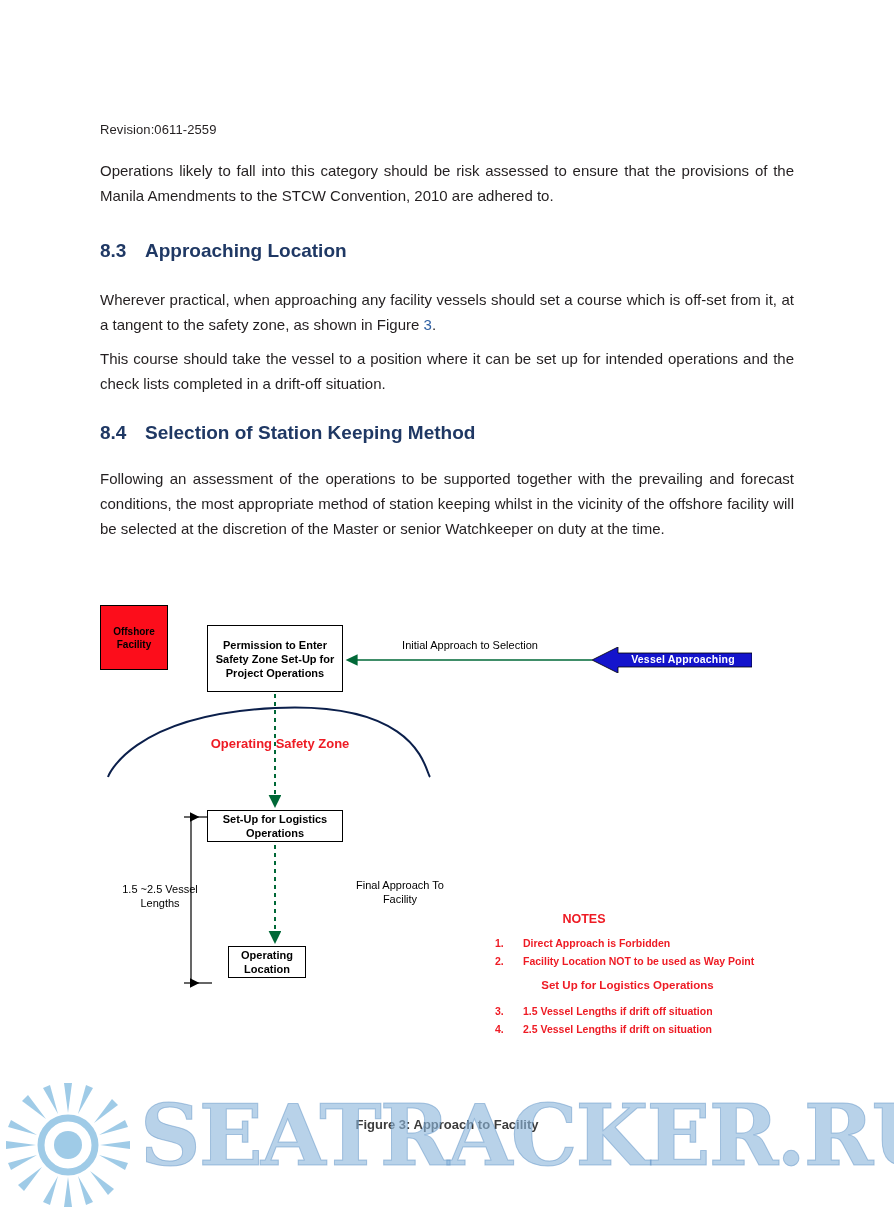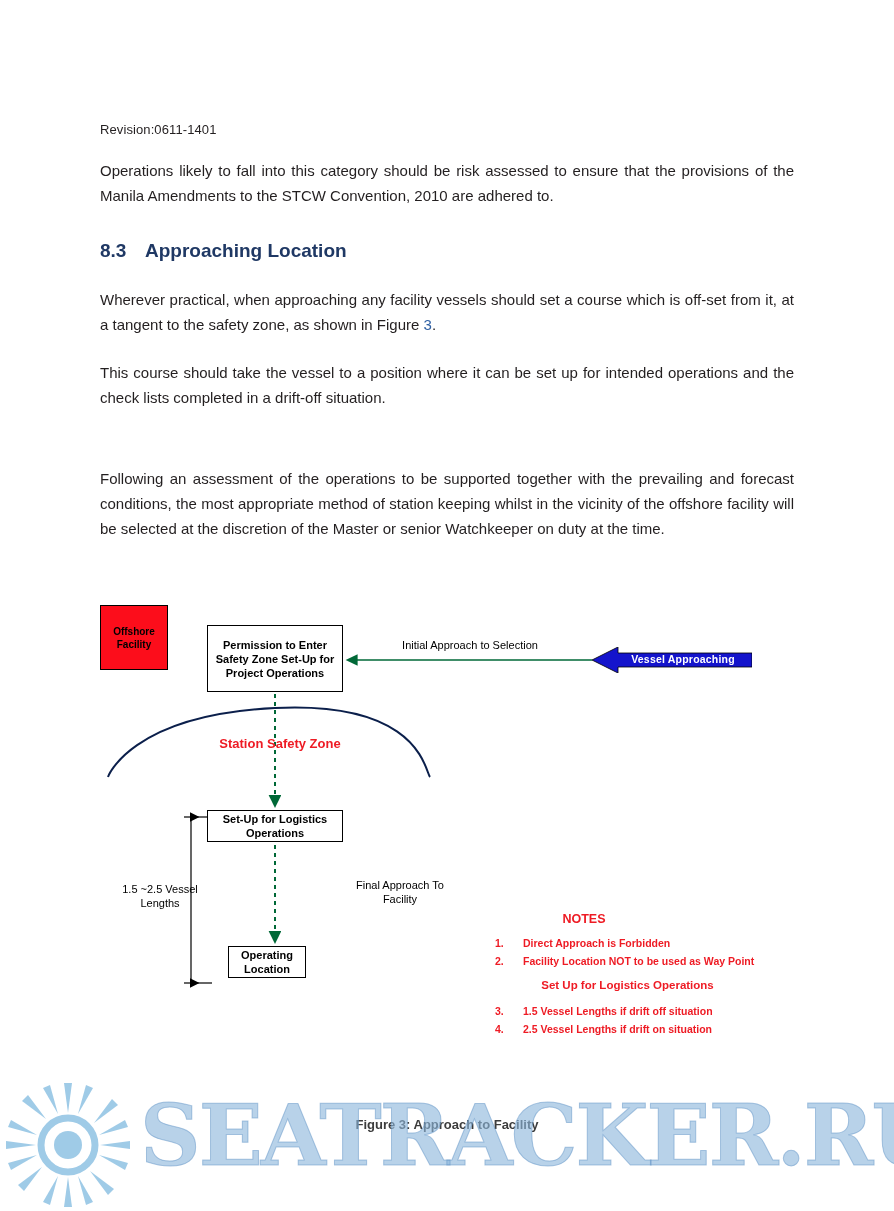--- a/index.html
+++ b/index.html
@@ -36,21 +36,21 @@
     left: 100px;
     width: 694px;
     font-size: 15px;
     line-height: 25px;
     color: #231f20;
     text-align: justify;
   }
 
   .p1 { top: 158px; }
   .p2 { top: 287px; }
-  .p3 { top: 360px; }
+  .p3 { top: 346px; }
   .p4 { top: 466px; }
 
   .heading {
     position: absolute;
     left: 100px;
     font-size: 19px;
     font-weight: bold;
     color: #1f3864;
   }
   .heading .num {
@@ -238,35 +238,38 @@
     color: rgba(141, 183, 219, 0.62);
     -webkit-text-stroke: 1px rgba(100, 150, 200, 0.5);
     white-space: nowrap;
   }
 </style>
 </head>
 <body>
 
 <div class="page">
 
-  <div class="revision">Revision:0611-1401</div>
+  <div class="revision">Revision:0611-2559</div>
 
   <div class="para p1">Operations likely to fall into this category should be risk assessed to ensure that the provisions of the Manila Amendments to the STCW Convention, 2010 are adhered to.</div>
 
   <div class="heading h83">
     <span class="num">8.3</span><span>Approaching Location</span>
   </div>
 
   <div class="para p2">
     <span>Wherever practical, when approaching any facility vessels should set a course which is off-set from it, at a tangent to the safety zone, as shown in Figure</span>
     <span class="figref">3</span><span>.</span>
   </div>
 
   <div class="para p3">This course should take the vessel to a position where it can be set up for intended operations and the check lists completed in a drift-off situation.</div>
 
+  <div class="heading h84">
+    <span class="num">8.4</span><span>Selection of Station Keeping Method</span>
+  </div>
 
   <div class="para p4">Following an assessment of the operations to be supported together with the prevailing and forecast conditions, the most appropriate method of station keeping whilst in the vicinity of the offshore facility will be selected at the discretion of the Master or senior Watchkeeper on duty at the time.</div>
 
   <div class="figure">
 
     <svg width="694" height="480" style="position:absolute;left:0;top:0;">
       <defs>
         <marker id="greenArrow" markerWidth="7" markerHeight="7" refX="5" refY="3.2" orient="auto">
           <path d="M0,0 L6.5,3.2 L0,6.4 z" fill="#006837"></path>
         </marker>
@@ -299,21 +302,21 @@
     <div class="vessel-label">Vessel Approaching</div>
 
     <div class="fbox box-permission">Permission to Enter Safety Zone Set-Up for Project Operations</div>
     <div class="fbox box-logistics">Set-Up for Logistics Operations</div>
     <div class="fbox box-operating">Operating Location</div>
     <div class="box-facility">Offshore Facility</div>
 
     <div class="lbl lbl-initial">Initial Approach to Selection</div>
     <div class="lbl lbl-final">Final Approach To Facility</div>
     <div class="lbl lbl-lengths">1.5 ~2.5 Vessel Lengths</div>
-    <div class="safety-zone-label">Station Safety Zone</div>
+    <div class="safety-zone-label">Operating Safety Zone</div>
 
     <div class="notes">
       <div class="notes-title">NOTES</div>
       <div class="note-row">
         <span class="note-num">1.</span>
         <span>Direct Approach is Forbidden</span>
       </div>
       <div class="note-row">
         <span class="note-num">2.</span>
         <span>Facility Location NOT to be used as Way Point</span>

